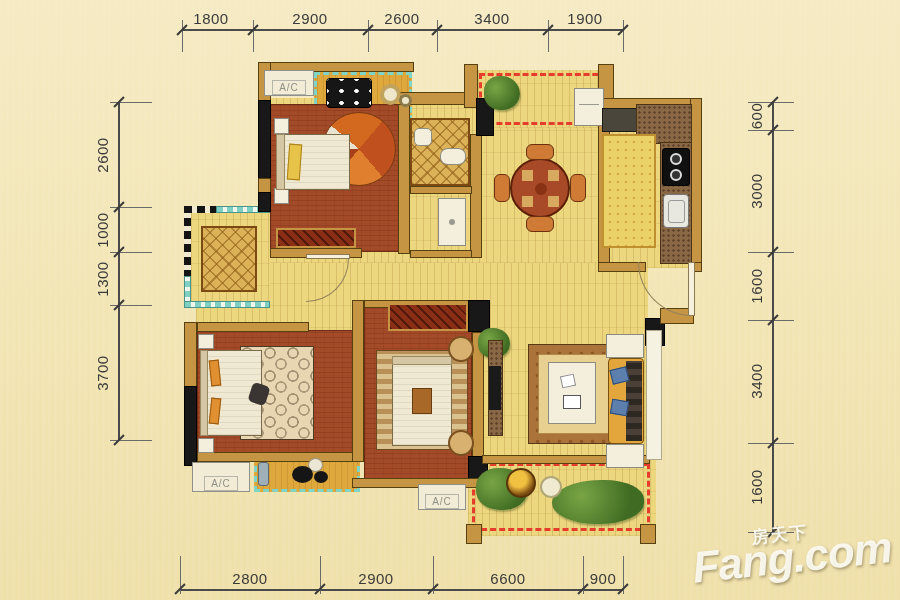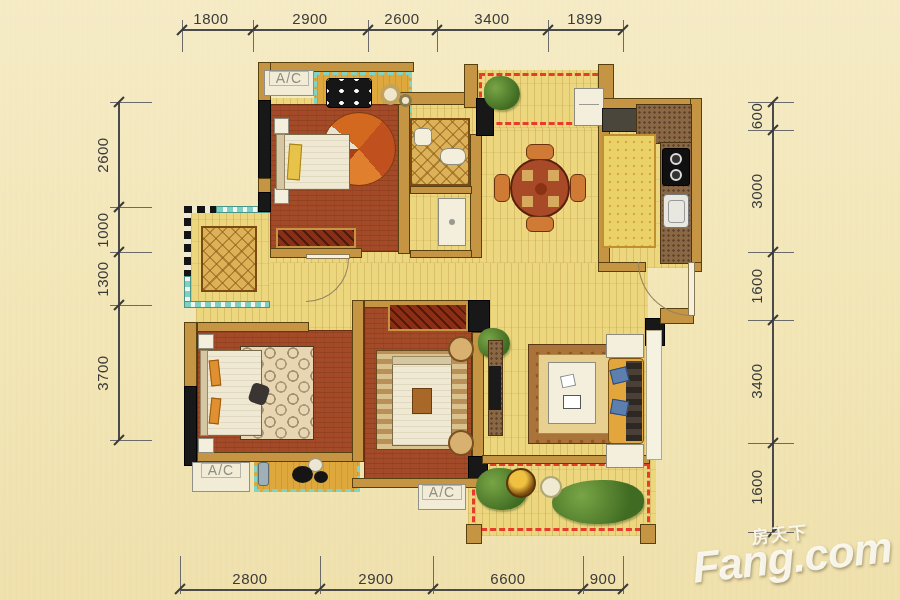--- a/index.html
+++ b/index.html
@@ -35,22 +35,22 @@
       #dcb258;border:2px solid #7a4a12}
   .speck{background:radial-gradient(rgba(30,15,5,.38) 1px,rgba(0,0,0,0) 1.5px) 0 0/5px 5px,#8a6845;border:1px solid #4a3413}
   .wbox{background:#f4efdc;border:1.5px solid #8c8c80}
   .trail-v{background:repeating-linear-gradient(0deg,#7fd0c2 0 6px,#f0f6ec 6px 10px);border:1px solid #49958a}
   .trail-h{background:repeating-linear-gradient(90deg,#7fd0c2 0 6px,#f0f6ec 6px 10px);border:1px solid #49958a}
   .bdash-h{background:repeating-linear-gradient(90deg,#141414 0 8px,#f0ead0 8px 13px)}
   .bdash-v{background:repeating-linear-gradient(0deg,#141414 0 8px,#f0ead0 8px 13px)}
   .bed{background:repeating-linear-gradient(0deg,rgba(120,100,60,.12) 0 1px,rgba(0,0,0,0) 1px 6px),#efe8d2;border:1px solid #7a6a4a}
   .hboard{background:#d6c7a4;border:1px solid #9a8a64}
   .bush{background:radial-gradient(circle at 32% 35%,#79a546,#3f6b22 72%);border-radius:45% 55% 50% 48%;box-shadow:1px 2px 2px rgba(40,60,10,.35)}
-  .acpad{background:#f2ecd6;border:1.5px solid #90908a;color:#8f8f85;font-size:14px;
-         display:flex;align-items:flex-start;justify-content:center;letter-spacing:1px}
+  .acpad{background:#f2ecd6;border:1.5px solid #90908a;color:#8f8f85;font-size:10px;
+         display:flex;align-items:flex-end;justify-content:center;letter-spacing:1px}
   .acpad span{border:1px solid #b5b5ac;padding:0 6px;line-height:13px}
   .arc{border-color:#93835c;border-style:solid}
   .wmark{color:rgba(252,250,242,.93);text-shadow:1px 2px 3px rgba(110,95,60,.55);transform:rotate(-6deg)}
 </style>
 </head>
 <body>
 
 <div id="stage">
 
   <div class="a fy" style="left:262px;top:98px;width:340px;height:165px"></div>
@@ -227,21 +227,21 @@
   <div class="a sl" style="left:175px;top:29px"></div>
   <div class="a sl" style="left:246px;top:29px"></div>
   <div class="a sl" style="left:361px;top:29px"></div>
   <div class="a sl" style="left:430px;top:29px"></div>
   <div class="a sl" style="left:541px;top:29px"></div>
   <div class="a sl" style="left:616px;top:29px"></div>
   <div class="a dlbl" style="left:176px;top:10px">1800</div>
   <div class="a dlbl" style="left:275px;top:10px">2900</div>
   <div class="a dlbl" style="left:367px;top:10px">2600</div>
   <div class="a dlbl" style="left:457px;top:10px">3400</div>
-  <div class="a dlbl" style="left:550px;top:10px">1899</div>
+  <div class="a dlbl" style="left:550px;top:10px">1900</div>
 
   <div class="a dline" style="left:180px;top:589px;width:443px;height:2px"></div>
   <div class="a dext" style="left:180px;top:556px;width:1px;height:38px"></div>
   <div class="a dext" style="left:320px;top:556px;width:1px;height:38px"></div>
   <div class="a dext" style="left:433px;top:556px;width:1px;height:38px"></div>
   <div class="a dext" style="left:583px;top:556px;width:1px;height:38px"></div>
   <div class="a dext" style="left:623px;top:556px;width:1px;height:38px"></div>
   <div class="a sl" style="left:173px;top:588px"></div>
   <div class="a sl" style="left:313px;top:588px"></div>
   <div class="a sl" style="left:426px;top:588px"></div>

